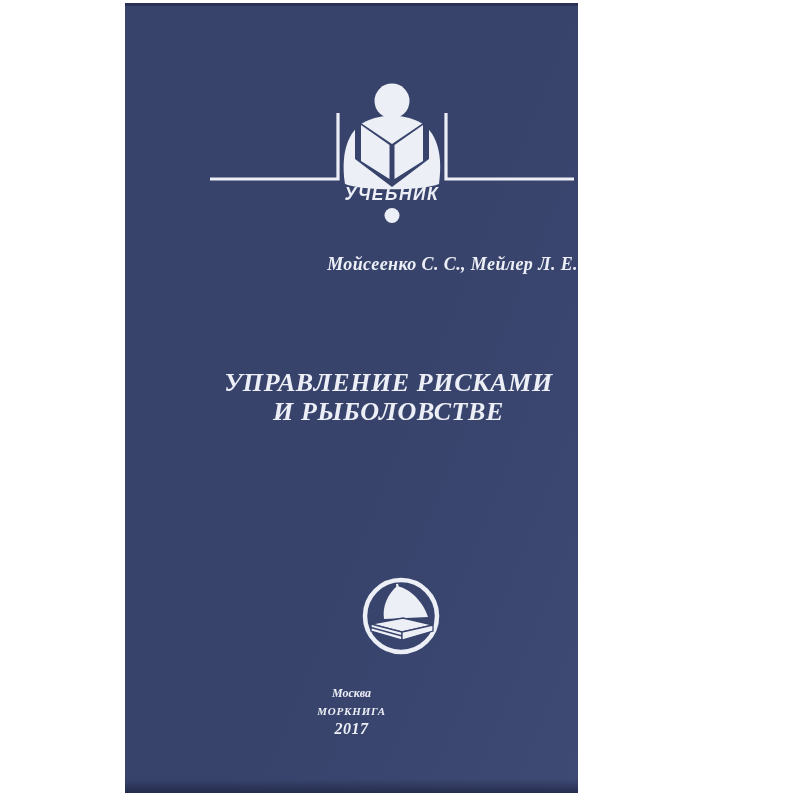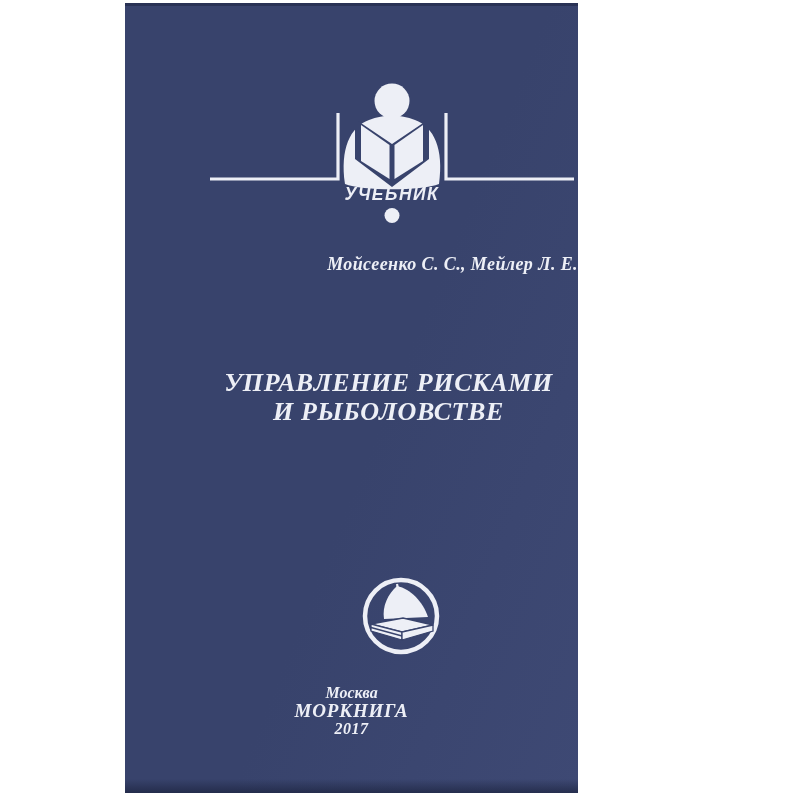--- a/index.html
+++ b/index.html
@@ -76,22 +76,22 @@
     width: 100px; height: 100px;
     display: block;
   }
   .imprint {
     position: absolute;
     left: 0; top: 681px;
     width: 100%;
     text-align: center;
     font-weight: bold;
   }
-  .imprint-city  { font-size: 16px;   line-height: 18px; }
-  .imprint-pub   { font-size: 19px; line-height: 18px; letter-spacing: 0.8px; }
+  .imprint-city  { font-size: 12px;   line-height: 18px; }
+  .imprint-pub   { font-size: 11px; line-height: 18px; letter-spacing: 0.8px; }
   .imprint-year  { font-size: 16px; line-height: 17px; letter-spacing: 0.5px; }
   .series-label-text {
     font-family: "Liberation Sans", sans-serif;
     font-weight: bold;
   }
 </style>
 </head>
 <body>
 
 <div class="page">

